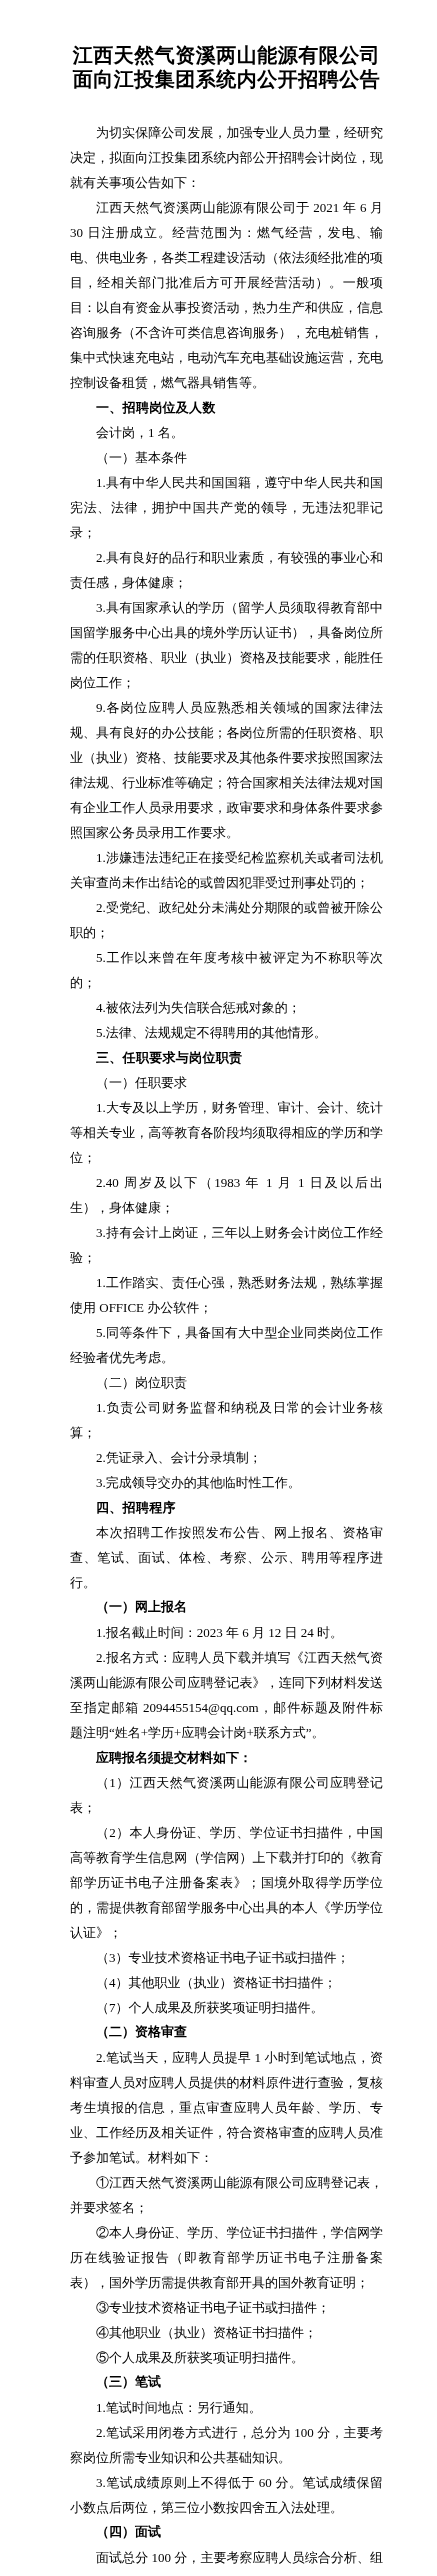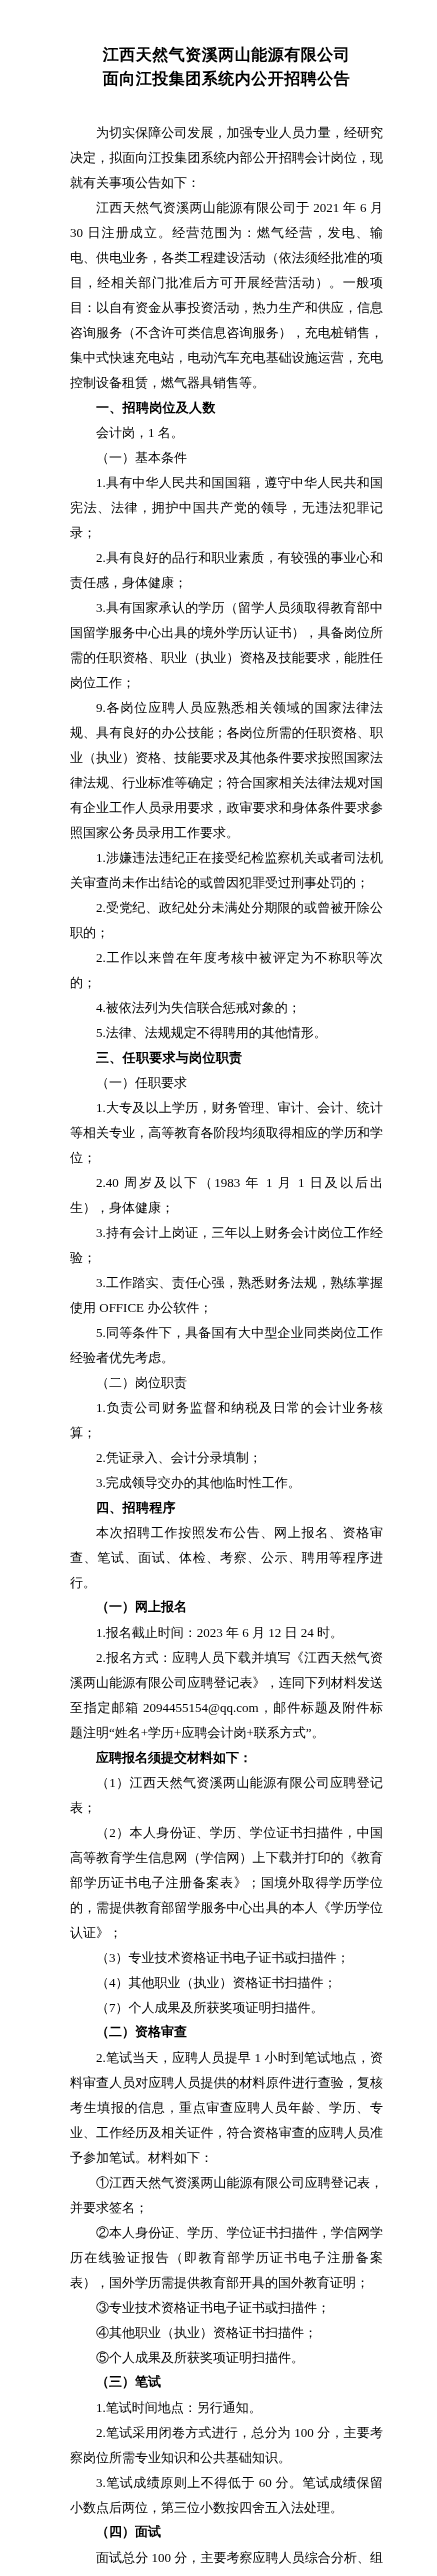--- a/index.html
+++ b/index.html
@@ -13,21 +13,21 @@
     min-height: 2858px;
     margin: 0 auto;
     background: #ffffff;
     box-sizing: border-box;
     padding: 43px 55px 31px 70px;
     font-family: "Liberation Serif", "DejaVu Serif", serif;
     color: #000000;
   }
   .doc-title {
     text-align: center;
-    font-size: 16px;
+    font-size: 20px;
     font-weight: bold;
     line-height: 24px;
     font-family: "Liberation Serif", "DejaVu Serif", serif;
     letter-spacing: 0.5px;
   }
   .title-block {
     margin-bottom: 29px;
   }
   .doc-body p {
     margin: 0;
@@ -68,29 +68,29 @@
       <p class="para">江西天然气资溪两山能源有限公司于 2021 年 6 月 30 日注册成立。经营范围为：燃气经营，发电、输电、供电业务，各类工程建设活动（依法须经批准的项目，经相关部门批准后方可开展经营活动）。一般项目：以自有资金从事投资活动，热力生产和供应，信息咨询服务（不含许可类信息咨询服务），充电桩销售，集中式快速充电站，电动汽车充电基础设施运营，充电控制设备租赁，燃气器具销售等。</p>
       <p class="heading1">一、招聘岗位及人数</p>
       <p class="para">会计岗，1 名。</p>
       <p class="heading2-kaiti">（一）基本条件</p>
       <p class="para">1.具有中华人民共和国国籍，遵守中华人民共和国宪法、法律，拥护中国共产党的领导，无违法犯罪记录；</p>
       <p class="para">2.具有良好的品行和职业素质，有较强的事业心和责任感，身体健康；</p>
       <p class="para">3.具有国家承认的学历（留学人员须取得教育部中国留学服务中心出具的境外学历认证书），具备岗位所需的任职资格、职业（执业）资格及技能要求，能胜任岗位工作；</p>
       <p class="para">9.各岗位应聘人员应熟悉相关领域的国家法律法规、具有良好的办公技能；各岗位所需的任职资格、职业（执业）资格、技能要求及其他条件要求按照国家法律法规、行业标准等确定；符合国家相关法律法规对国有企业工作人员录用要求，政审要求和身体条件要求参照国家公务员录用工作要求。</p>
       <p class="para">1.涉嫌违法违纪正在接受纪检监察机关或者司法机关审查尚未作出结论的或曾因犯罪受过刑事处罚的；</p>
       <p class="para">2.受党纪、政纪处分未满处分期限的或曾被开除公职的；</p>
-      <p class="para">2.工作以来曾在年度考核中被评定为不称职等次的；</p>
+      <p class="para">5.工作以来曾在年度考核中被评定为不称职等次的；</p>
       <p class="para">4.被依法列为失信联合惩戒对象的；</p>
       <p class="para">5.法律、法规规定不得聘用的其他情形。</p>
       <p class="heading1">三、任职要求与岗位职责</p>
       <p class="heading2-kaiti">（一）任职要求</p>
       <p class="para">1.大专及以上学历，财务管理、审计、会计、统计等相关专业，高等教育各阶段均须取得相应的学历和学位；</p>
       <p class="para">2.40 周岁及以下（1983 年 1 月 1 日及以后出生），身体健康；</p>
       <p class="para">3.持有会计上岗证，三年以上财务会计岗位工作经验；</p>
-      <p class="para">3.工作踏实、责任心强，熟悉财务法规，熟练掌握使用 OFFICE 办公软件；</p>
+      <p class="para">1.工作踏实、责任心强，熟悉财务法规，熟练掌握使用 OFFICE 办公软件；</p>
       <p class="para">5.同等条件下，具备国有大中型企业同类岗位工作经验者优先考虑。</p>
       <p class="heading2-kaiti">（二）岗位职责</p>
       <p class="para">1.负责公司财务监督和纳税及日常的会计业务核算；</p>
       <p class="para">2.凭证录入、会计分录填制；</p>
       <p class="para">3.完成领导交办的其他临时性工作。</p>
       <p class="heading1">四、招聘程序</p>
       <p class="para">本次招聘工作按照发布公告、网上报名、资格审查、笔试、面试、体检、考察、公示、聘用等程序进行。</p>
       <p class="heading2-bold">（一）网上报名</p>
       <p class="para">1.报名截止时间：2023 年 6 月 12 日 24 时。</p>
       <p class="para">2.报名方式：应聘人员下载并填写《江西天然气资溪两山能源有限公司应聘登记表》，连同下列材料发送至指定邮箱 2094455154@qq.com，邮件标题及附件标题注明“姓名+学历+应聘会计岗+联系方式”。</p>

